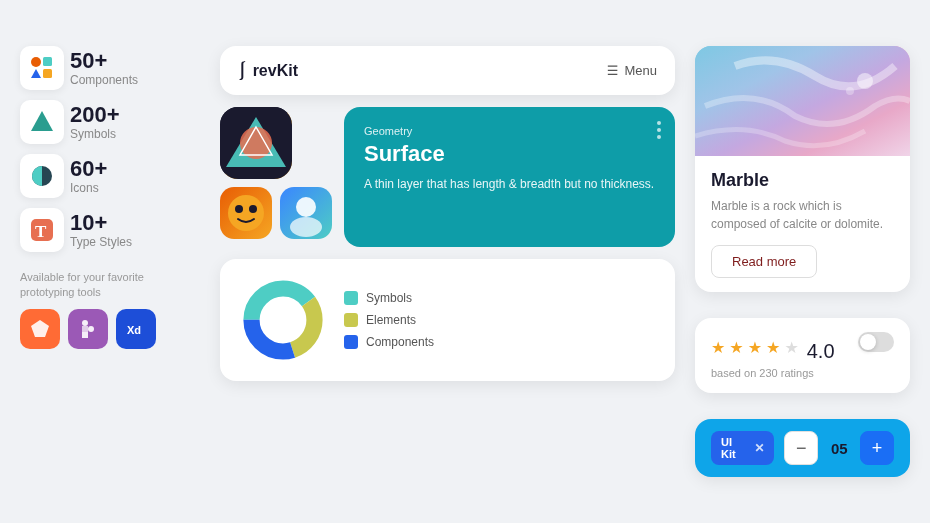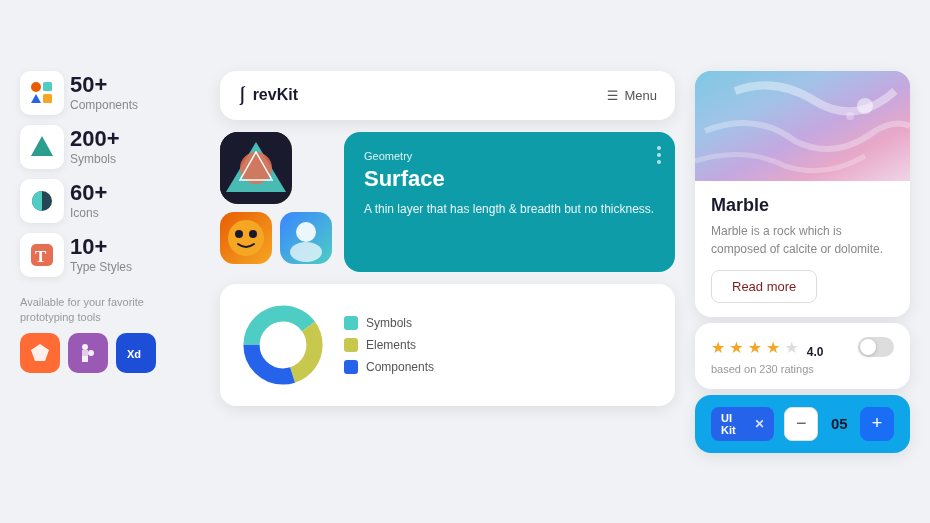--- a/index.html
+++ b/index.html
@@ -205,21 +205,21 @@
     .legend-dot {
       width: 14px;
       height: 14px;
       border-radius: 3px;
     }
 
     
     .right-panel {
       display: flex;
       flex-direction: column;
-      gap: 6px;
+      gap: 26px;
       min-width: 200px;
       max-width: 215px;
     }
     .marble-card {
       background: white;
       border-radius: 16px;
       overflow: hidden;
       box-shadow: 0 4px 16px rgba(0,0,0,0.08);
     }
     .marble-image {
@@ -263,22 +263,22 @@
     .stars-row {
       display: flex;
       align-items: center;
       gap: 4px;
       margin-bottom: 4px;
     }
     .star { font-size: 16px; }
     .star-filled { color: #f5a623; }
     .star-empty { color: #ddd; }
     .rating-number {
-      font-size: 12px;
-      font-weight: 700;
+      font-size: 20px;
+      font-weight: 400;
       color: #1a1a2e;
       margin-left: 4px;
       margin-top: 8px;
     }
     .rating-subtext {
       font-size: 11px;
       color: #999;
     }
     .toggle {
       width: 36px;

